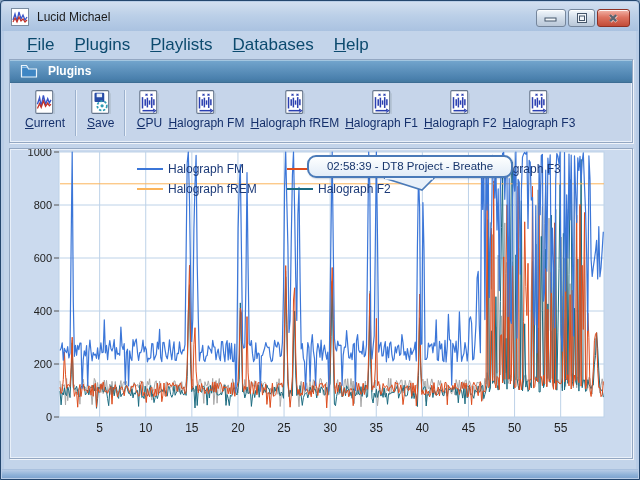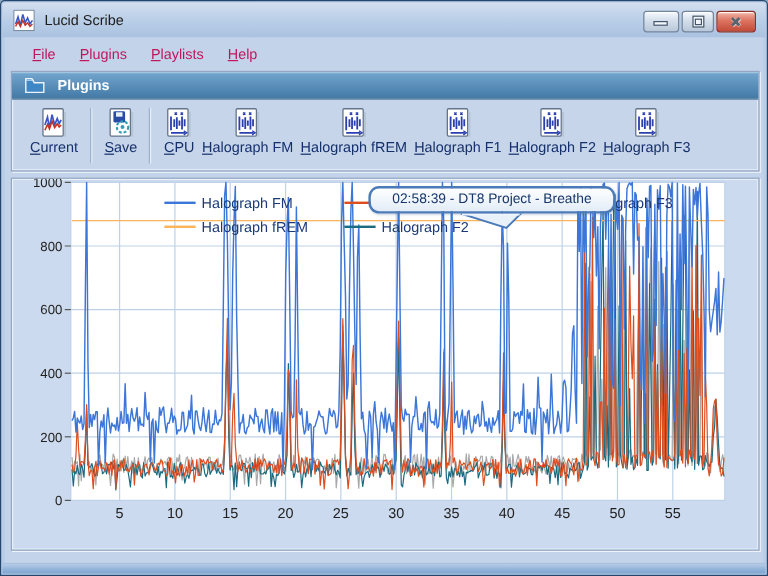--- a/index.html
+++ b/index.html
@@ -16,21 +16,21 @@
   .wincontrols{position:absolute;right:8px;top:7px;display:flex;gap:2px;}
   .cap{height:18px;border:1px solid #75869c;border-radius:3px;box-sizing:border-box;
     background:linear-gradient(#f4f8fc,#d4dfeb 45%,#b9c7d8);
     display:flex;align-items:center;justify-content:center;
     box-shadow:inset 0 1px 0 rgba(255,255,255,.85);}
   .cap.min{width:30px}.cap.max{width:27px}
   .cap.close{width:33px;border-color:#8e3125;
     background:linear-gradient(#f2b4a8,#dd7361 45%,#c24c38);}
   
   .menubar{position:absolute;left:4px;top:31px;right:4px;height:26px;
-    display:flex;align-items:center;padding-left:12px;font-size:12px;color:#be185d;}
+    display:flex;align-items:center;padding-left:12px;font-size:17px;color:#0c4a6e;}
   .mitem{padding:4px 10px;cursor:default;}
   
   .panel{position:absolute;box-sizing:border-box;background:#cbdaee;
     border:1px solid #93a7c2;box-shadow:1px 1px 0 rgba(255,255,255,.75), inset 0 0 0 1px #e9f0f9;}
   .phead{height:22px;display:flex;align-items:center;
     background:linear-gradient(#74a6ce,#4a80ad 85%,#44799f);
     border-bottom:1px solid #3c6d94;box-shadow:inset 0 1px 0 #a3c6e0;
     color:#ffffff;font-size:12px;font-weight:bold;}
   #plugins-panel{left:8px;top:58px;width:624px;height:84px;background:#c6d5ea;}
   #chart-panel{left:8px;top:147px;width:624px;height:311px;}
@@ -62,21 +62,21 @@
 <div id="window">
 
   <div class="titlebar">
     <span class="appicon">
       <svg viewBox="0 0 18 18" width="18" height="18">
         <rect x="0.5" y="0.5" width="17" height="17" fill="#ffffff" stroke="#7a8ba0"></rect>
         <polyline points="2,12 4,6 6,13 8,4 10,11 12,7 14,12 16,9" fill="none" stroke="#3a55c8" stroke-width="1.3"></polyline>
         <polyline points="2,14 4,10 6,14 8,9 10,13 12,11 14,14 16,12" fill="none" stroke="#c43227" stroke-width="1.2"></polyline>
       </svg>
     </span>
-    <span class="titletext">Lucid Scribe</span>
+    <span class="titletext">Lucid Michael</span>
     <span class="wincontrols">
       <span class="cap min">
         <svg width="14" height="10" viewBox="0 0 14 10">
           <rect x="1" y="5" width="11" height="3" fill="#f2f6fa" stroke="#45566b"></rect>
         </svg>
       </span>
       <span class="cap max">
         <svg width="12" height="12" viewBox="0 0 12 12">
           <rect x="1.5" y="1.5" width="9" height="9" fill="#f2f6fa" stroke="#45566b"></rect>
           <rect x="3.5" y="4" width="5" height="4.5" fill="none" stroke="#45566b"></rect>
@@ -88,20 +88,21 @@
           <path d="M2,3 L8.2,9.2 M8.2,3 L2,9.2" stroke="#5a646f" stroke-width="2.4"></path>
         </svg>
       </span>
     </span>
   </div>
 
   <div class="menubar" id="menubar">
       <div class="mitem"><u>F</u>ile</div>
       <div class="mitem"><u>P</u>lugins</div>
       <div class="mitem"><u>P</u>laylists</div>
+      <div class="mitem"><u>D</u>atabases</div>
       <div class="mitem"><u>H</u>elp</div>
     </div>
 
   <div class="panel" id="plugins-panel">
     <div class="phead">
       <span style="margin:0 10px 0 10px;display:inline-flex">
         <svg width="18" height="14" viewBox="0 0 18 14">
           <path d="M1.5,3 h6 l1,2 h8 v8 h-15 z" fill="#3f86c4" stroke="#eaf3fb" stroke-width="1.2"></path>
           <path d="M1.5,3 v-1.5 h5 l1,1.5" fill="#5ba0d6" stroke="#eaf3fb" stroke-width="1.2"></path>
         </svg>

